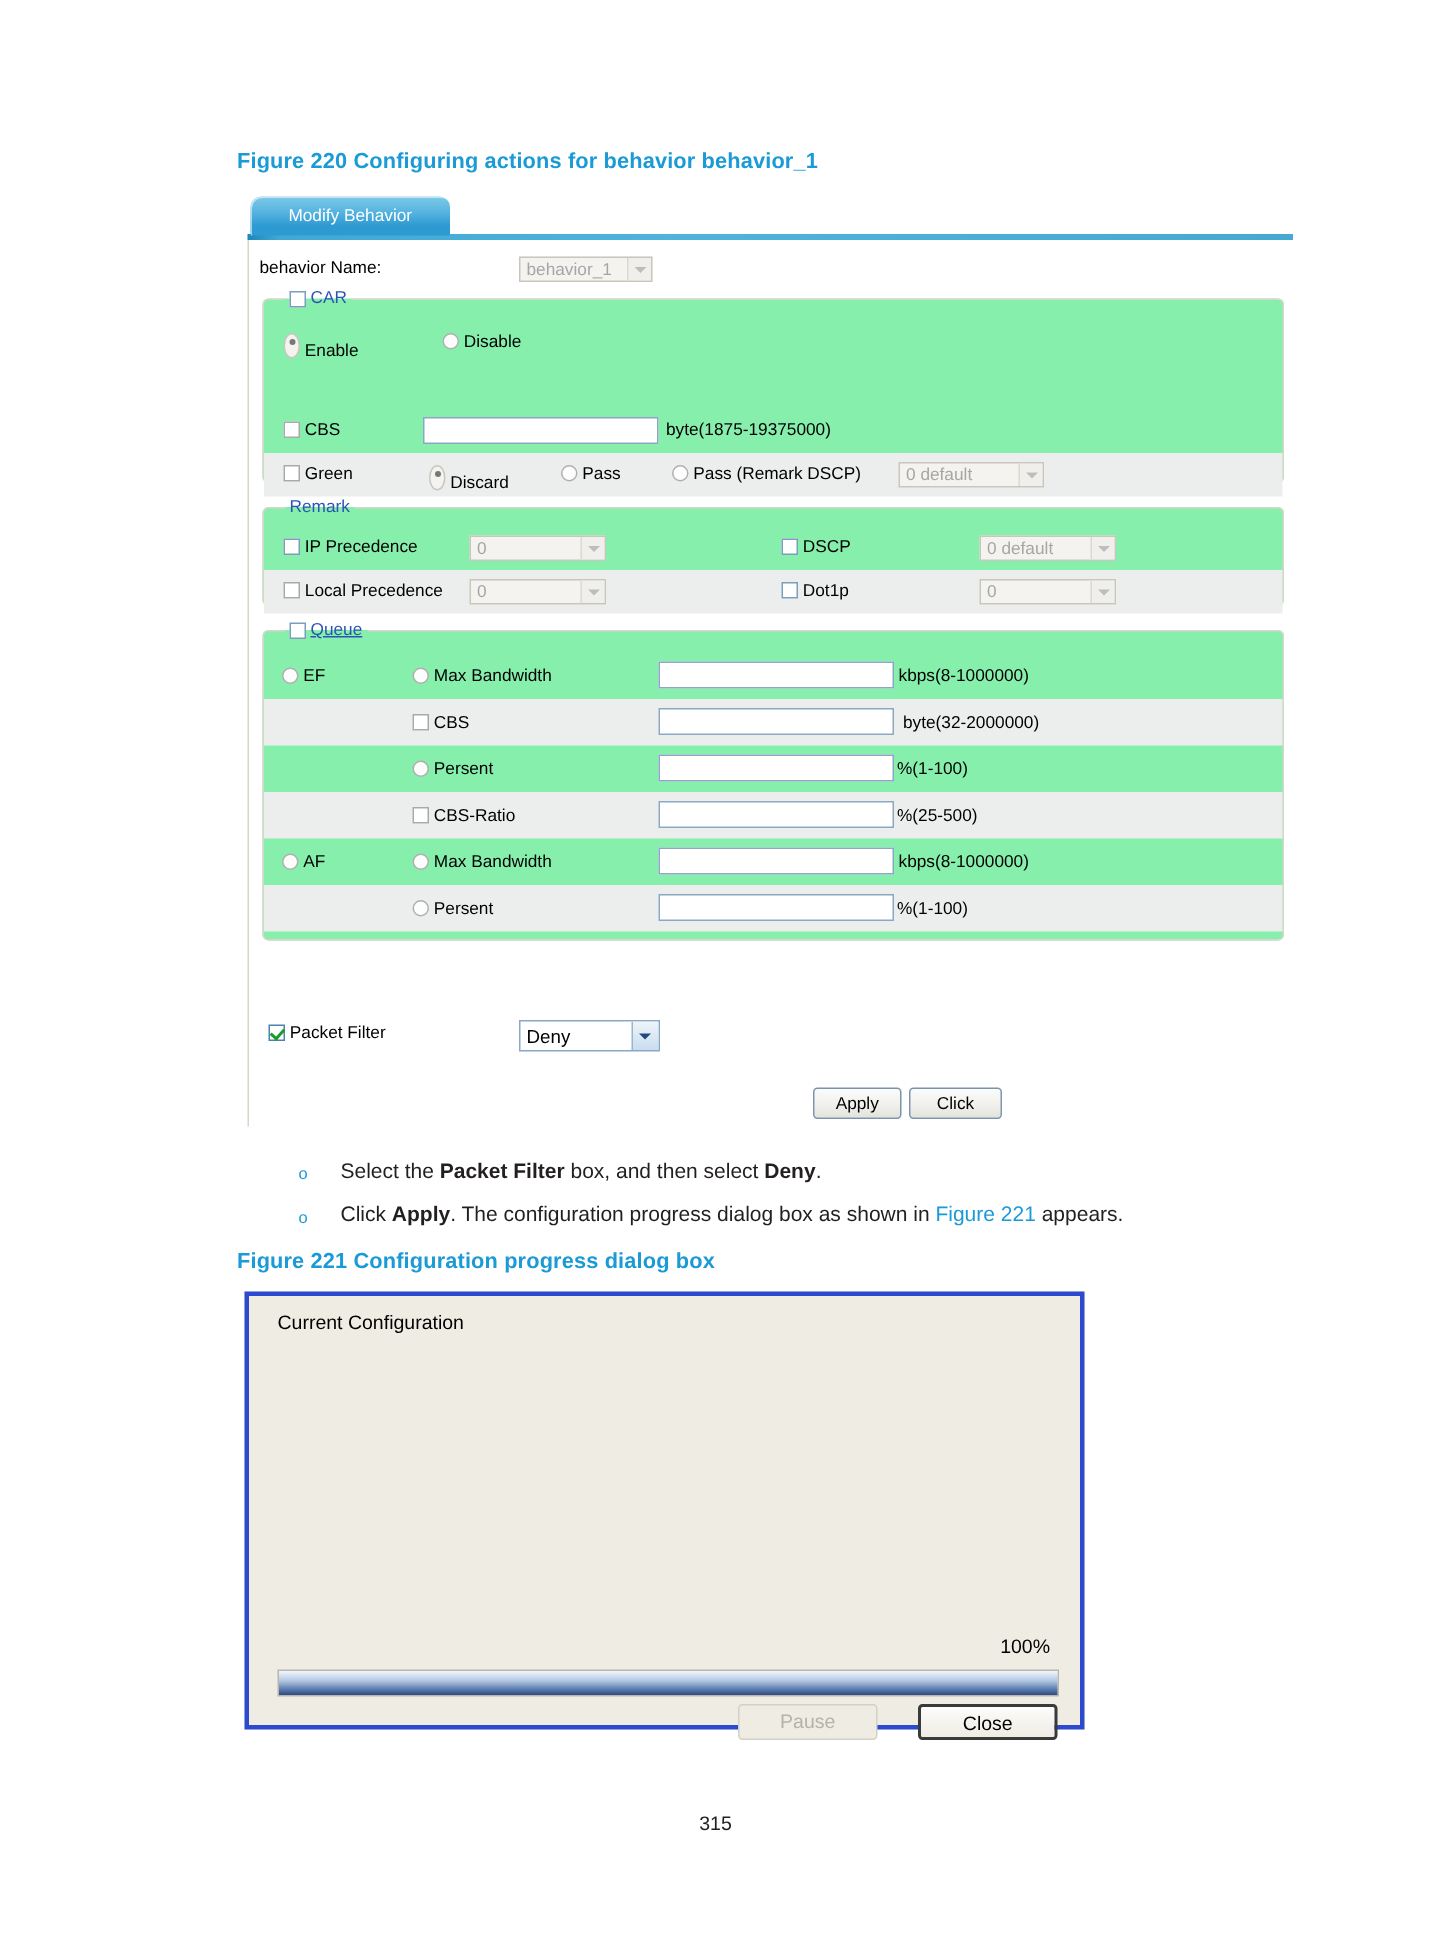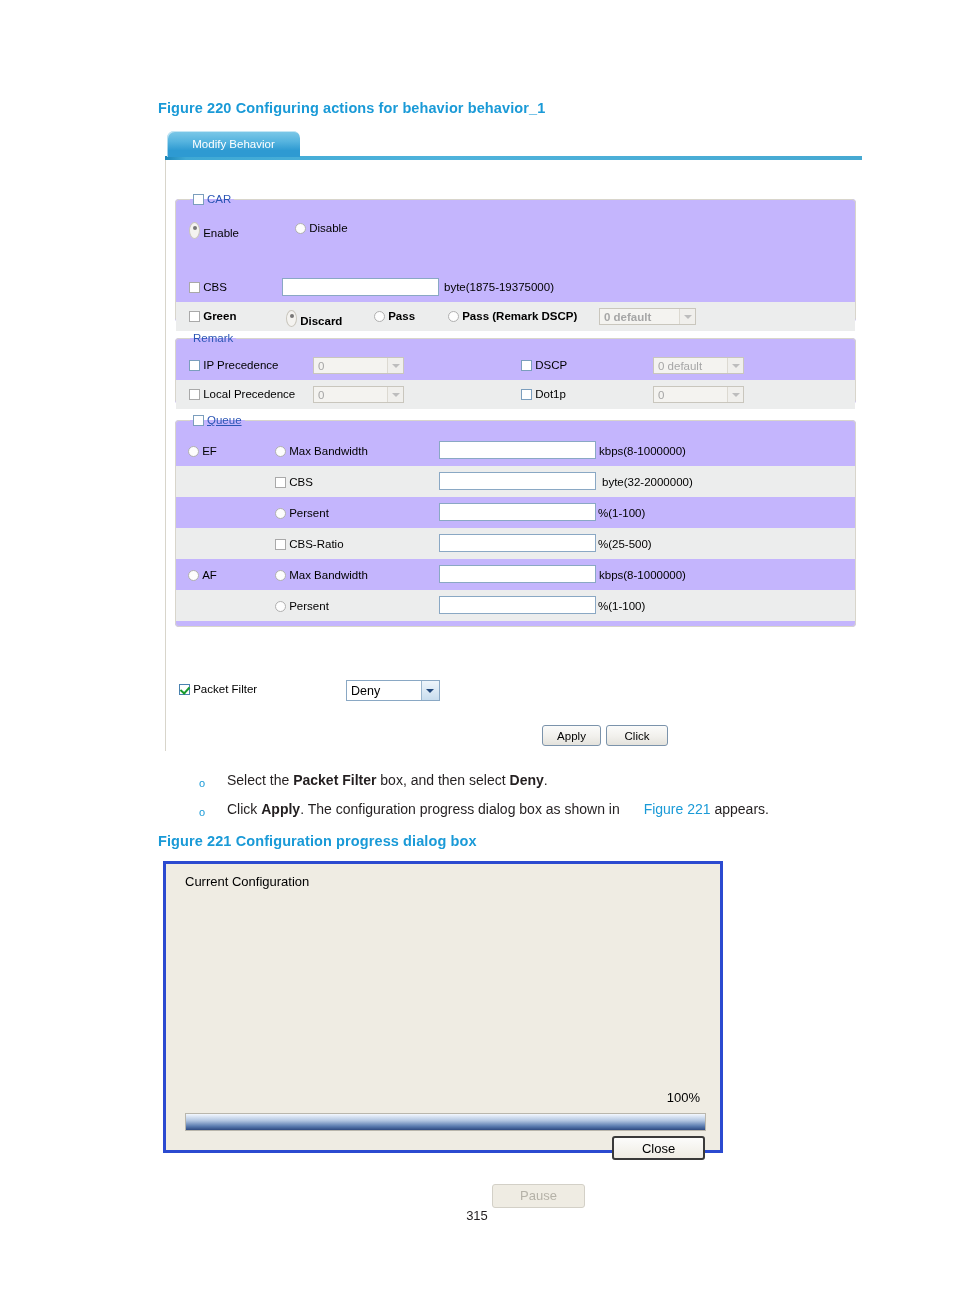--- a/index.html
+++ b/index.html
@@ -84,21 +84,21 @@
   }
 
   
   fieldset.grp {
     position: absolute;
     border: 1px solid #d8d5cb;
     border-radius: 4px;
     margin: 0;
     padding: 0;
     box-sizing: border-box;
-    background: #c4b5fd;
+    background: #86efac;
   }
   fieldset.grp > legend {
     margin-left: 14px;
     padding: 0 3px;
     font-size: 11.5px;
     color: #2b55b5;
     display: flex;
     align-items: center;
     gap: 3px;
   }
@@ -249,21 +249,21 @@
     color: #231f20;
     font-family: "Liberation Sans", sans-serif;
     white-space: nowrap;
   }
   .bullet-mark {
     position: absolute;
     font-size: 11px;
     color: #1a9ad7;
   }
   .b { font-weight: bold; }
-  .link { color: #1a9ad7; margin-left: 20px; }
+  .link { color: #1a9ad7; }
 
   
   #dialog {
     position: absolute;
     left: 163px;
     top: 861px;
     width: 560px;
     height: 292px;
     border: 3px solid #2b4ad0;
     background: #efece3;
@@ -351,20 +351,27 @@
 
 <div id="ui-panel">
 
   <div class="tab-strip">
     <div class="tab-rule"></div>
     <div class="tab">Modify Behavior</div>
   </div>
 
   <div class="panel-body">
 
+    <div class="frow" style="top:0; height:30px;">
+      <span class="row-name">behavior Name:</span>
+      <span class="sel" style="position:absolute; left:180px; top:11px; width:89px;">
+        <span>behavior_1</span>
+        <span class="arrow"></span>
+      </span>
+    </div>
 
     <fieldset class="grp" style="left:9px; top:33px; width:681px; height:129px;">
       <legend>
         <span class="cbx"></span>
         <span class="legend-label">CAR</span>
       </legend>
 
       <div class="frow" style="top:11px; height:26px;">
         <span style="position:absolute; left:13px; top:6px;">
           <span class="rad sel"></span>
@@ -379,21 +386,21 @@
 
       <div class="frow" style="top:67px; height:30px;">
         <span style="position:absolute; left:13px; top:9px;">
           <span class="cbx grey"></span>
           <span class="lbl">CBS</span>
         </span>
         <span class="tinput" style="position:absolute; left:106px; top:6px; width:157px;"></span>
         <span class="hint" style="position:absolute; left:268px; top:9px;">byte(1875-19375000)</span>
       </div>
 
-      <div class="frow alt" style="top:97px; height:29px;font-weight:bold;">
+      <div class="frow alt" style="top:97px; height:29px;">
         <span style="position:absolute; left:13px; top:8px;">
           <span class="cbx grey"></span>
           <span class="lbl">Green</span>
         </span>
         <span style="position:absolute; left:110px; top:8px;">
           <span class="rad sel"></span>
           <span class="lbl">Discard</span>
         </span>
         <span style="position:absolute; left:198px; top:8px;">
           <span class="rad"></span>
@@ -550,17 +557,17 @@
 </div>
 
 <div class="fig-caption" style="left:158px; top:833px;">Figure 221 Configuration progress dialog box</div>
 
 <div id="dialog">
   <div class="dlg-title">Current Configuration</div>
   <div class="dlg-pct">100%</div>
   <div class="dlg-progress-outer">
     <div class="dlg-progress-fill" id="progress-fill" style="width: 100%;"></div>
   </div>
-  <div class="dlg-btn disabled" style="left:326px; width:93px;margin-top:48px;">Pause</div>
+  <div class="dlg-btn disabled" style="left:326px; width:93px;">Pause</div>
   <div class="dlg-btn primary" style="left:446px; width:93px;">Close</div>
 </div>
 
 <div class="page-num">315</div>
 
 </body></html>

